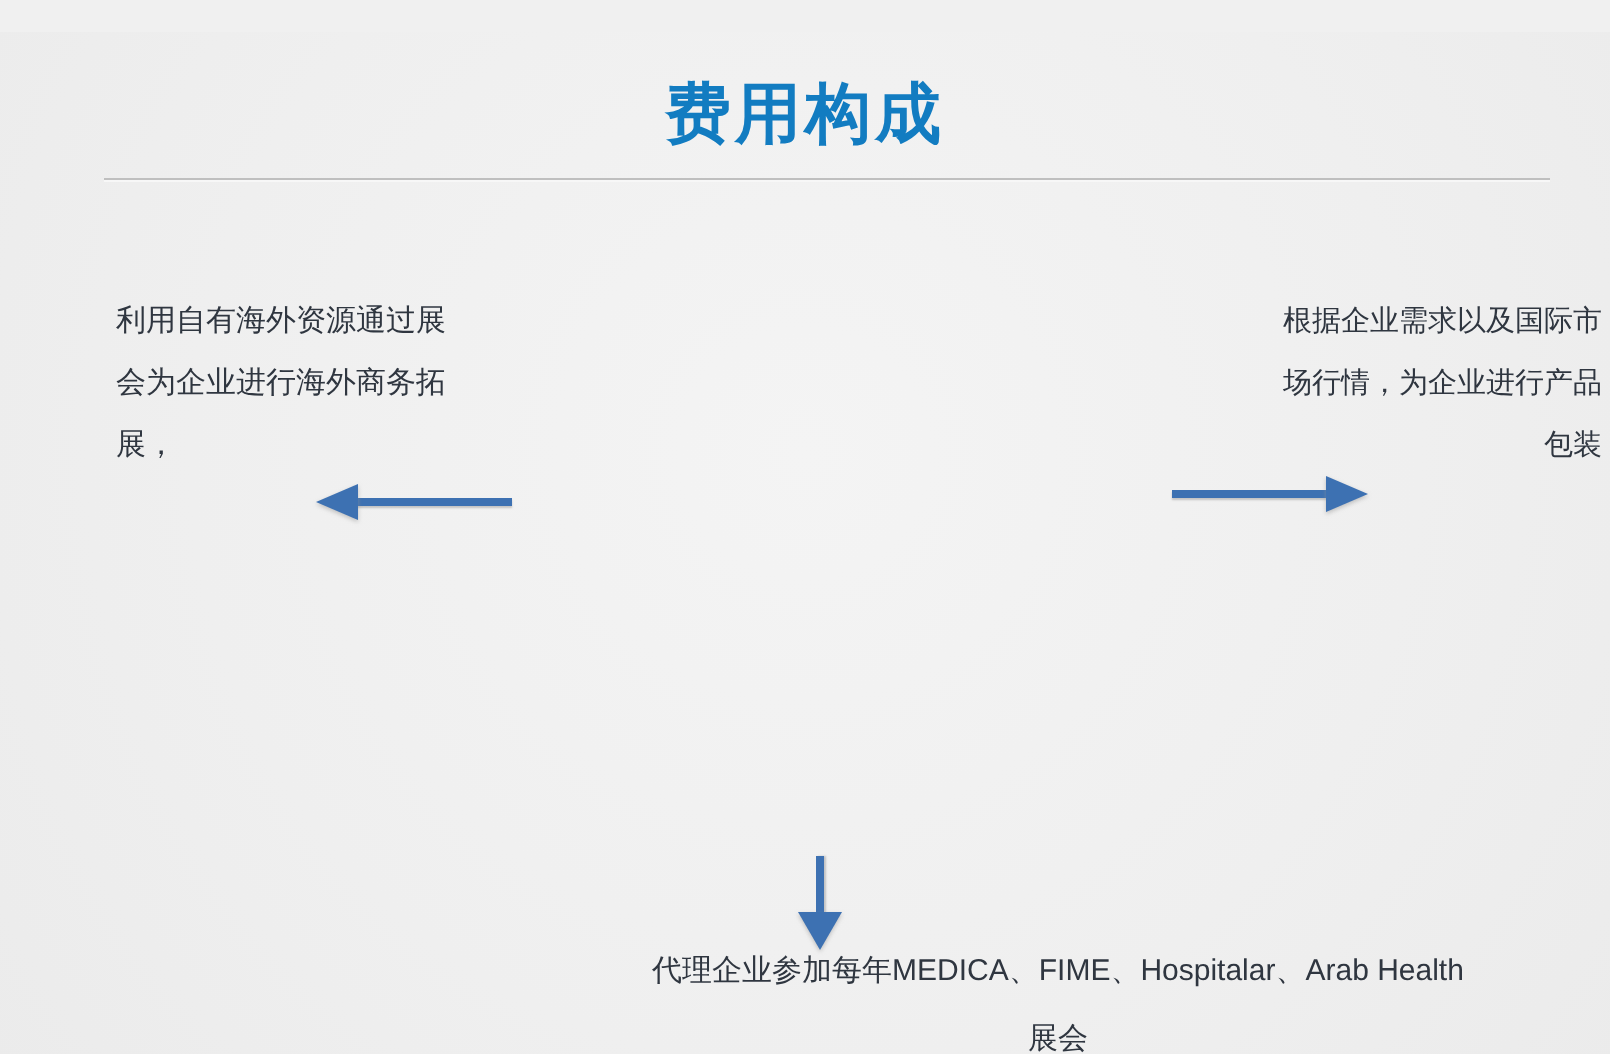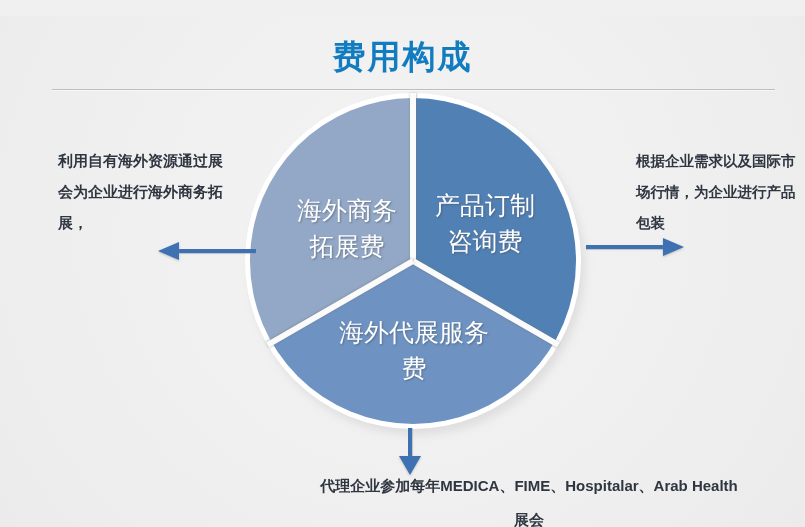--- a/index.html
+++ b/index.html
@@ -113,52 +113,36 @@
       border-top:19px solid #3d71b2;
       filter:drop-shadow(0 1px 1px rgba(150,150,150,.55)); }
 
   
   .callout {
     position:absolute;
     color:#2f3640;
     font-family:"Liberation Serif", serif;
     font-size:15px;
     line-height:31px;
-    font-weight:bold;
+    font-weight:normal;
   }
   #callout-left   { left:58px;  top:130px; width:165px; text-align:left; }
-  #callout-right  { left:636px; top:130px; width:165px; text-align:left;
+  #callout-right  { left:636px; top:130px; width:165px; text-align:right;
                     font-family:"Liberation Sans", sans-serif; font-size:14.5px; }
   #callout-bottom { left:283px; top:453px; width:420px; text-align:center;
                     font-family:"Liberation Sans", sans-serif; font-size:15px; line-height:34px;margin-left:36px; }
 </style>
 </head>
 <body>
 
 <div id="canvas">
 
   <div id="title">费用构成</div>
   <div id="title-rule"></div>
 
-  <div id="pie-wrap">
-    <div id="pie-shadow"></div>
-    <div id="pie-ring"></div>
-
-    <div class="slice" id="slice-right"></div>
-    <div class="slice" id="slice-bottom"></div>
-    <div class="slice" id="slice-left"></div>
-
-    <div class="spoke" id="spoke-0"></div>
-    <div class="spoke" id="spoke-1"></div>
-    <div class="spoke" id="spoke-2"></div>
-
-    <div class="slice-label" id="label-left">海外商务拓展费</div>
-    <div class="slice-label" id="label-right">产品订制咨询费</div>
-    <div class="slice-label" id="label-bottom">海外代展服务费</div>
-  </div>
 
   <div class="arrow-line" id="arrow-left-line"></div>
   <div class="arrow-head" id="arrow-left-head"></div>
 
   <div class="arrow-line" id="arrow-right-line"></div>
   <div class="arrow-head" id="arrow-right-head"></div>
 
   <div class="arrow-line" id="arrow-down-line"></div>
   <div class="arrow-head" id="arrow-down-head"></div>
 

